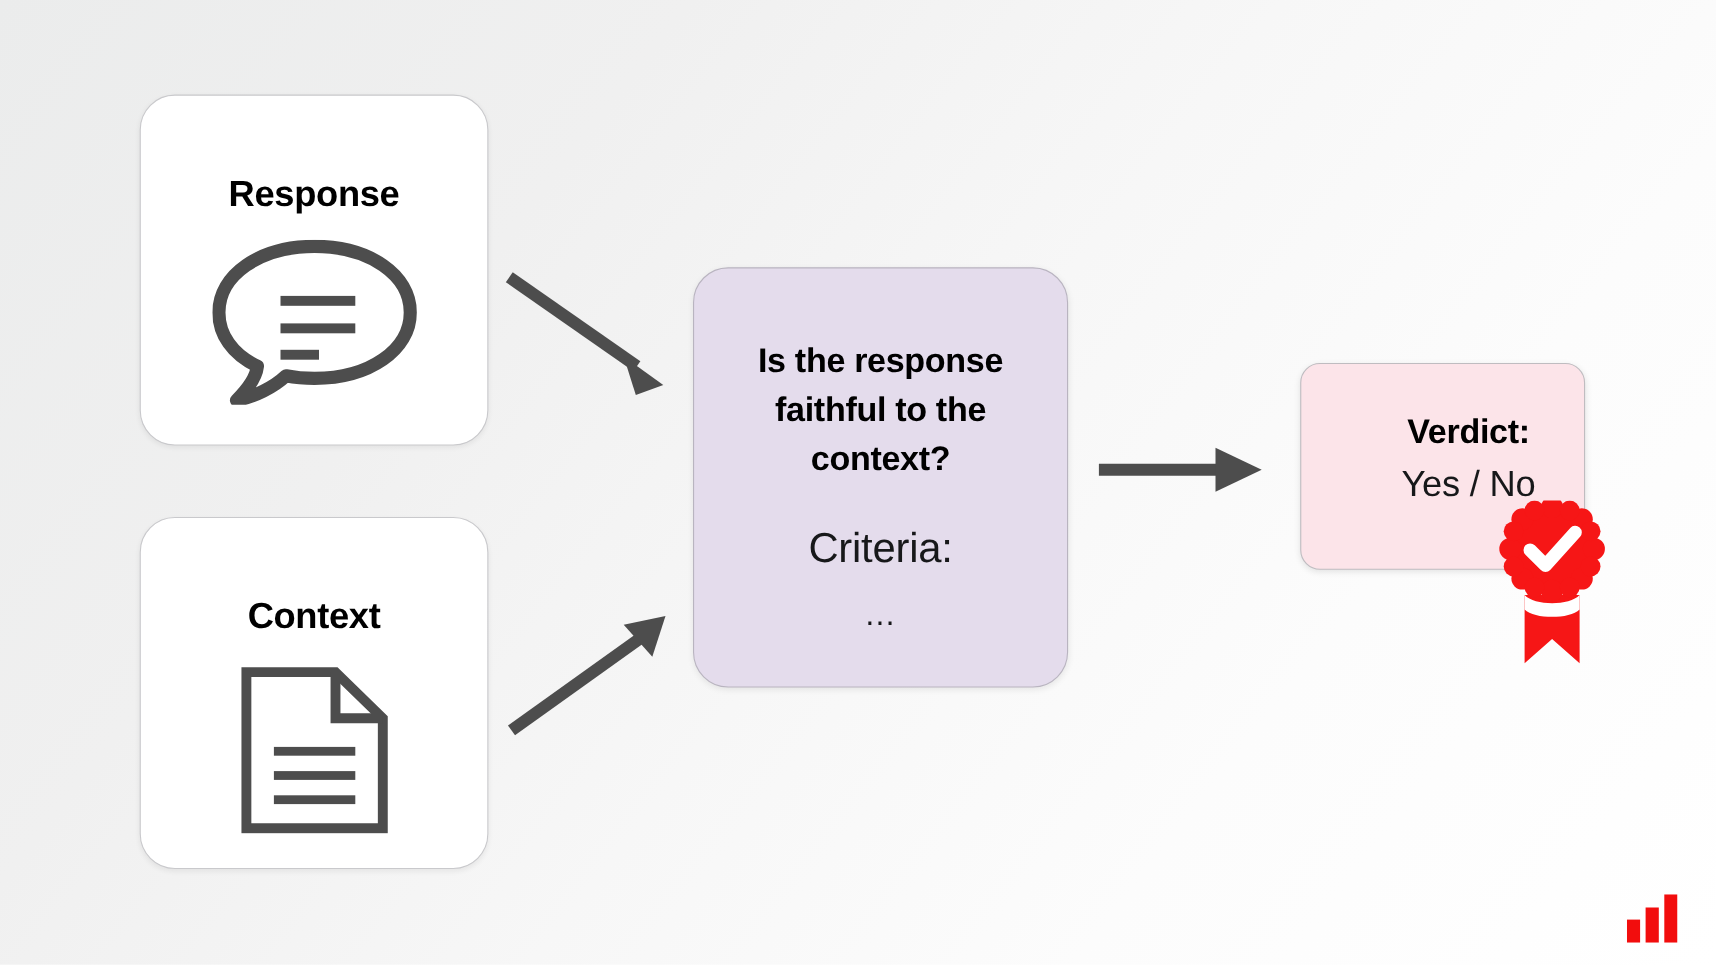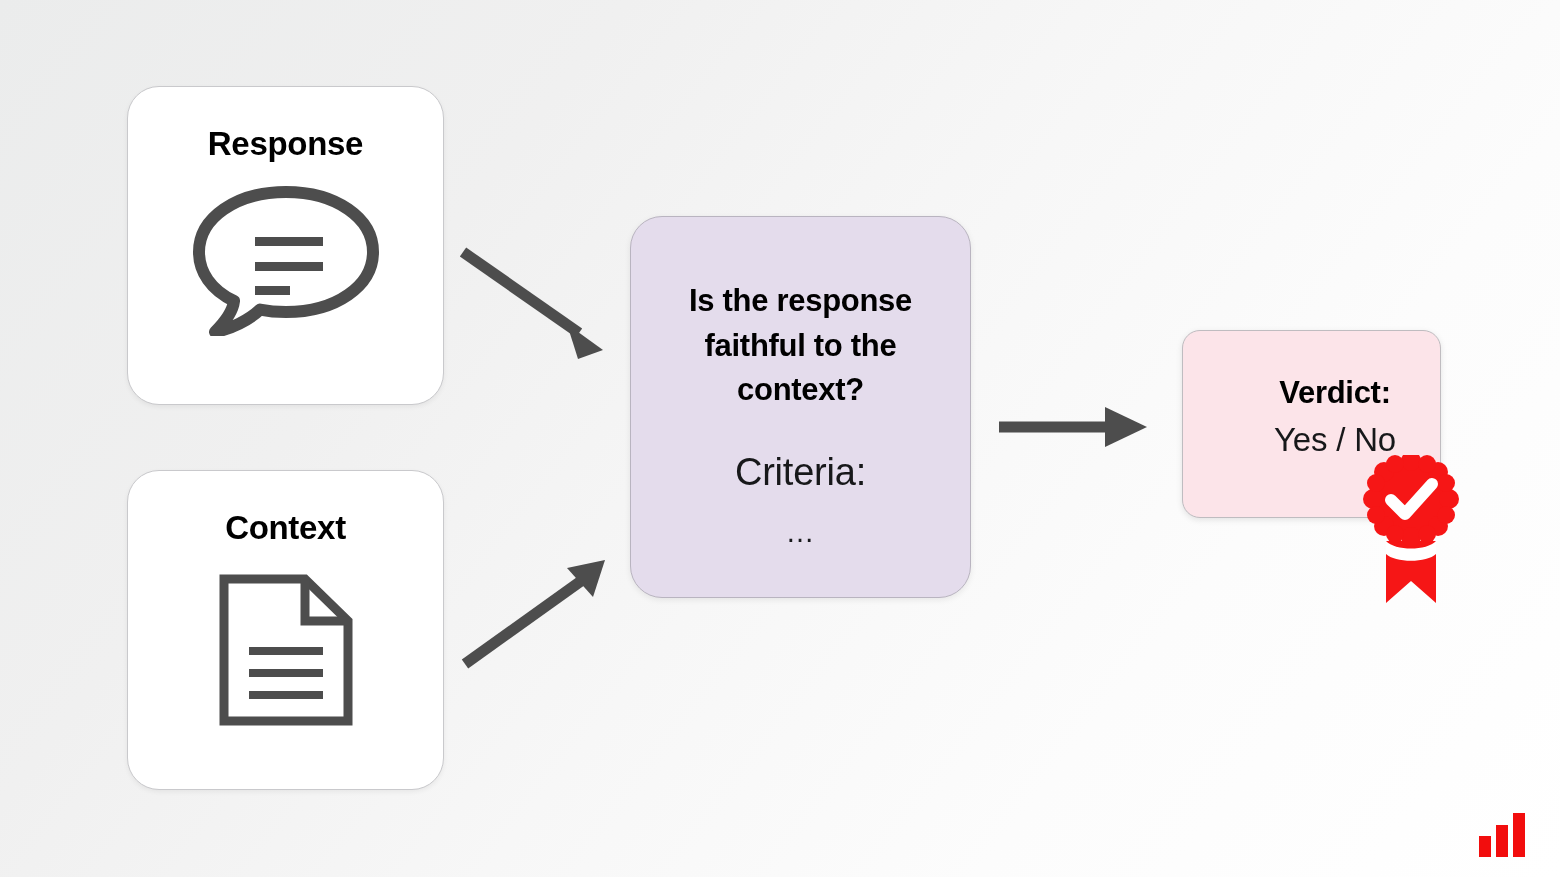--- a/index.html
+++ b/index.html
@@ -33,33 +33,33 @@
     box-sizing: border-box;
   }
   #card-response { left: 127px; top: 86px; width: 317px; height: 319px; }
   #card-context  { left: 127px; top: 470px; width: 317px; height: 320px; }
 
   .card-title {
     font-size: 33px;
     font-weight: bold;
     color: #000000;
     letter-spacing: -0.3px;
-    margin-top: 40px;
+    margin-top: 72px;
     line-height: 1;
   }
   .card-icon {
     margin-top: 26px;
   }
   #card-context .card-icon { margin-top: 30px; }
 
   
   #judge-box {
     position: absolute;
     left: 630px;
-    top: 216px;
+    top: 243px;
     width: 341px;
     height: 382px;
     background: #e4dcec;
     border: 1.5px solid #b9b4c0;
     border-radius: 32px;
     box-shadow: 0 2px 6px rgba(0,0,0,0.08);
     box-sizing: border-box;
     display: flex;
     flex-direction: column;
     align-items: center;

